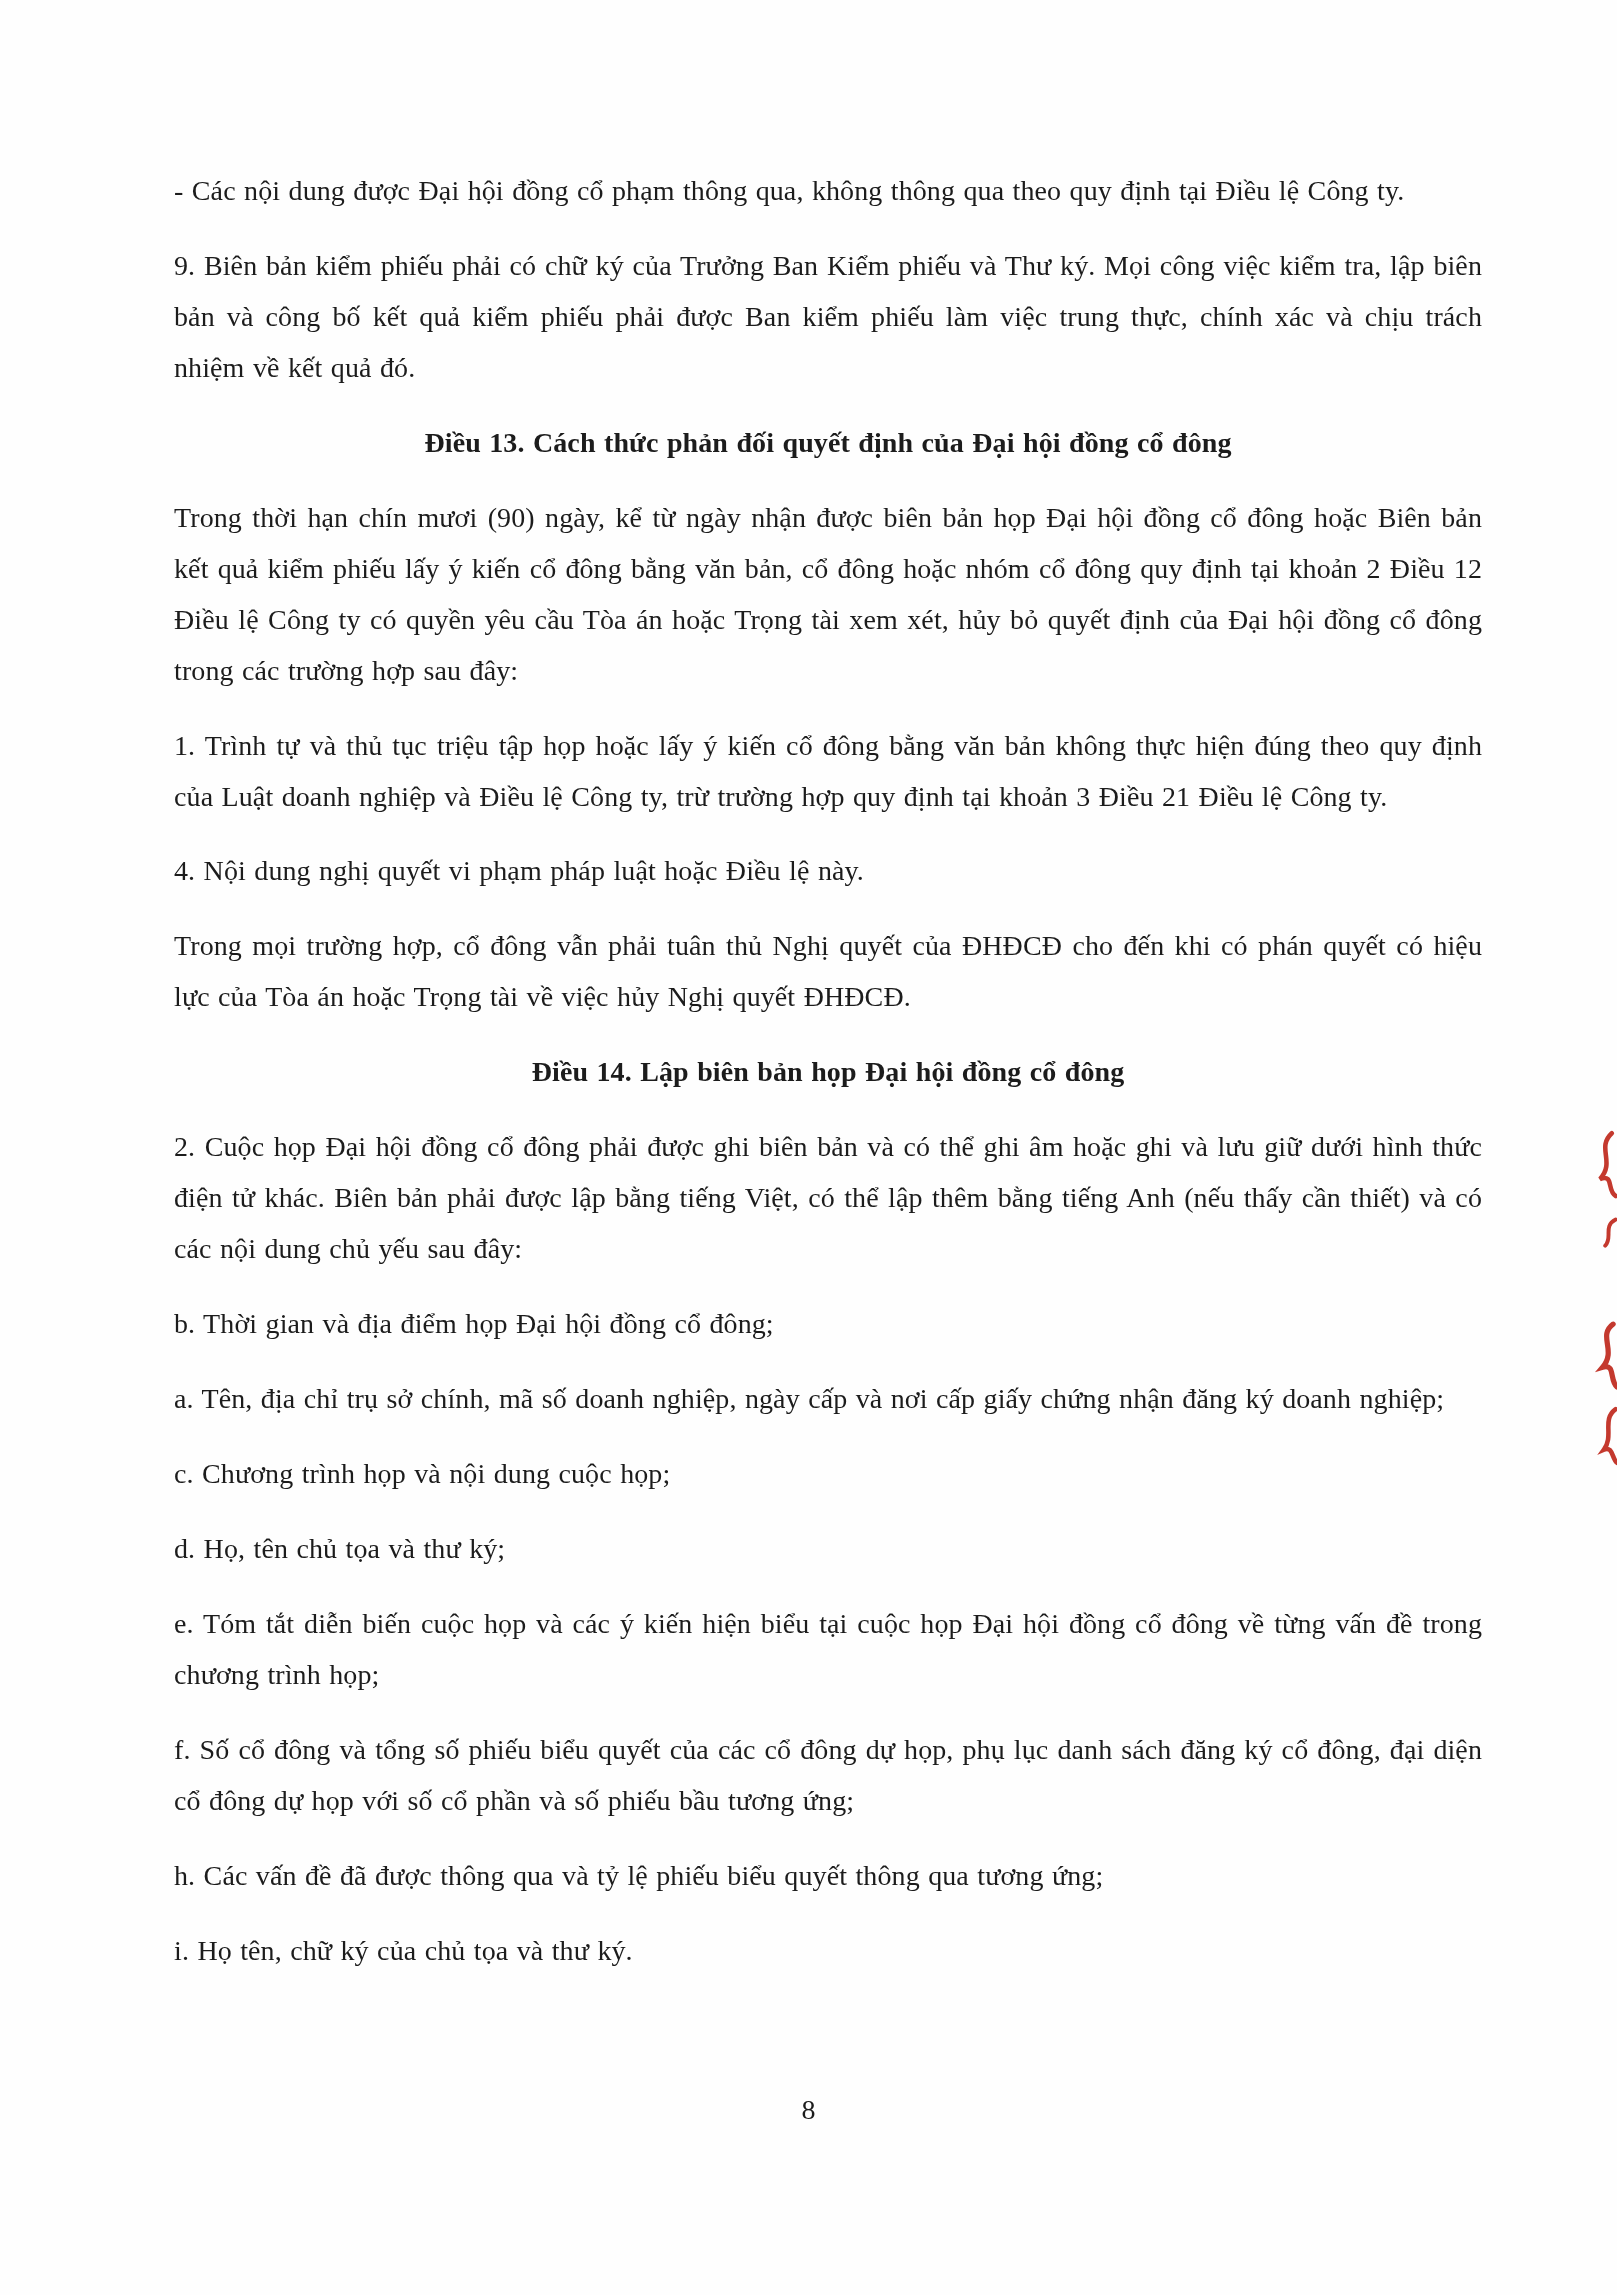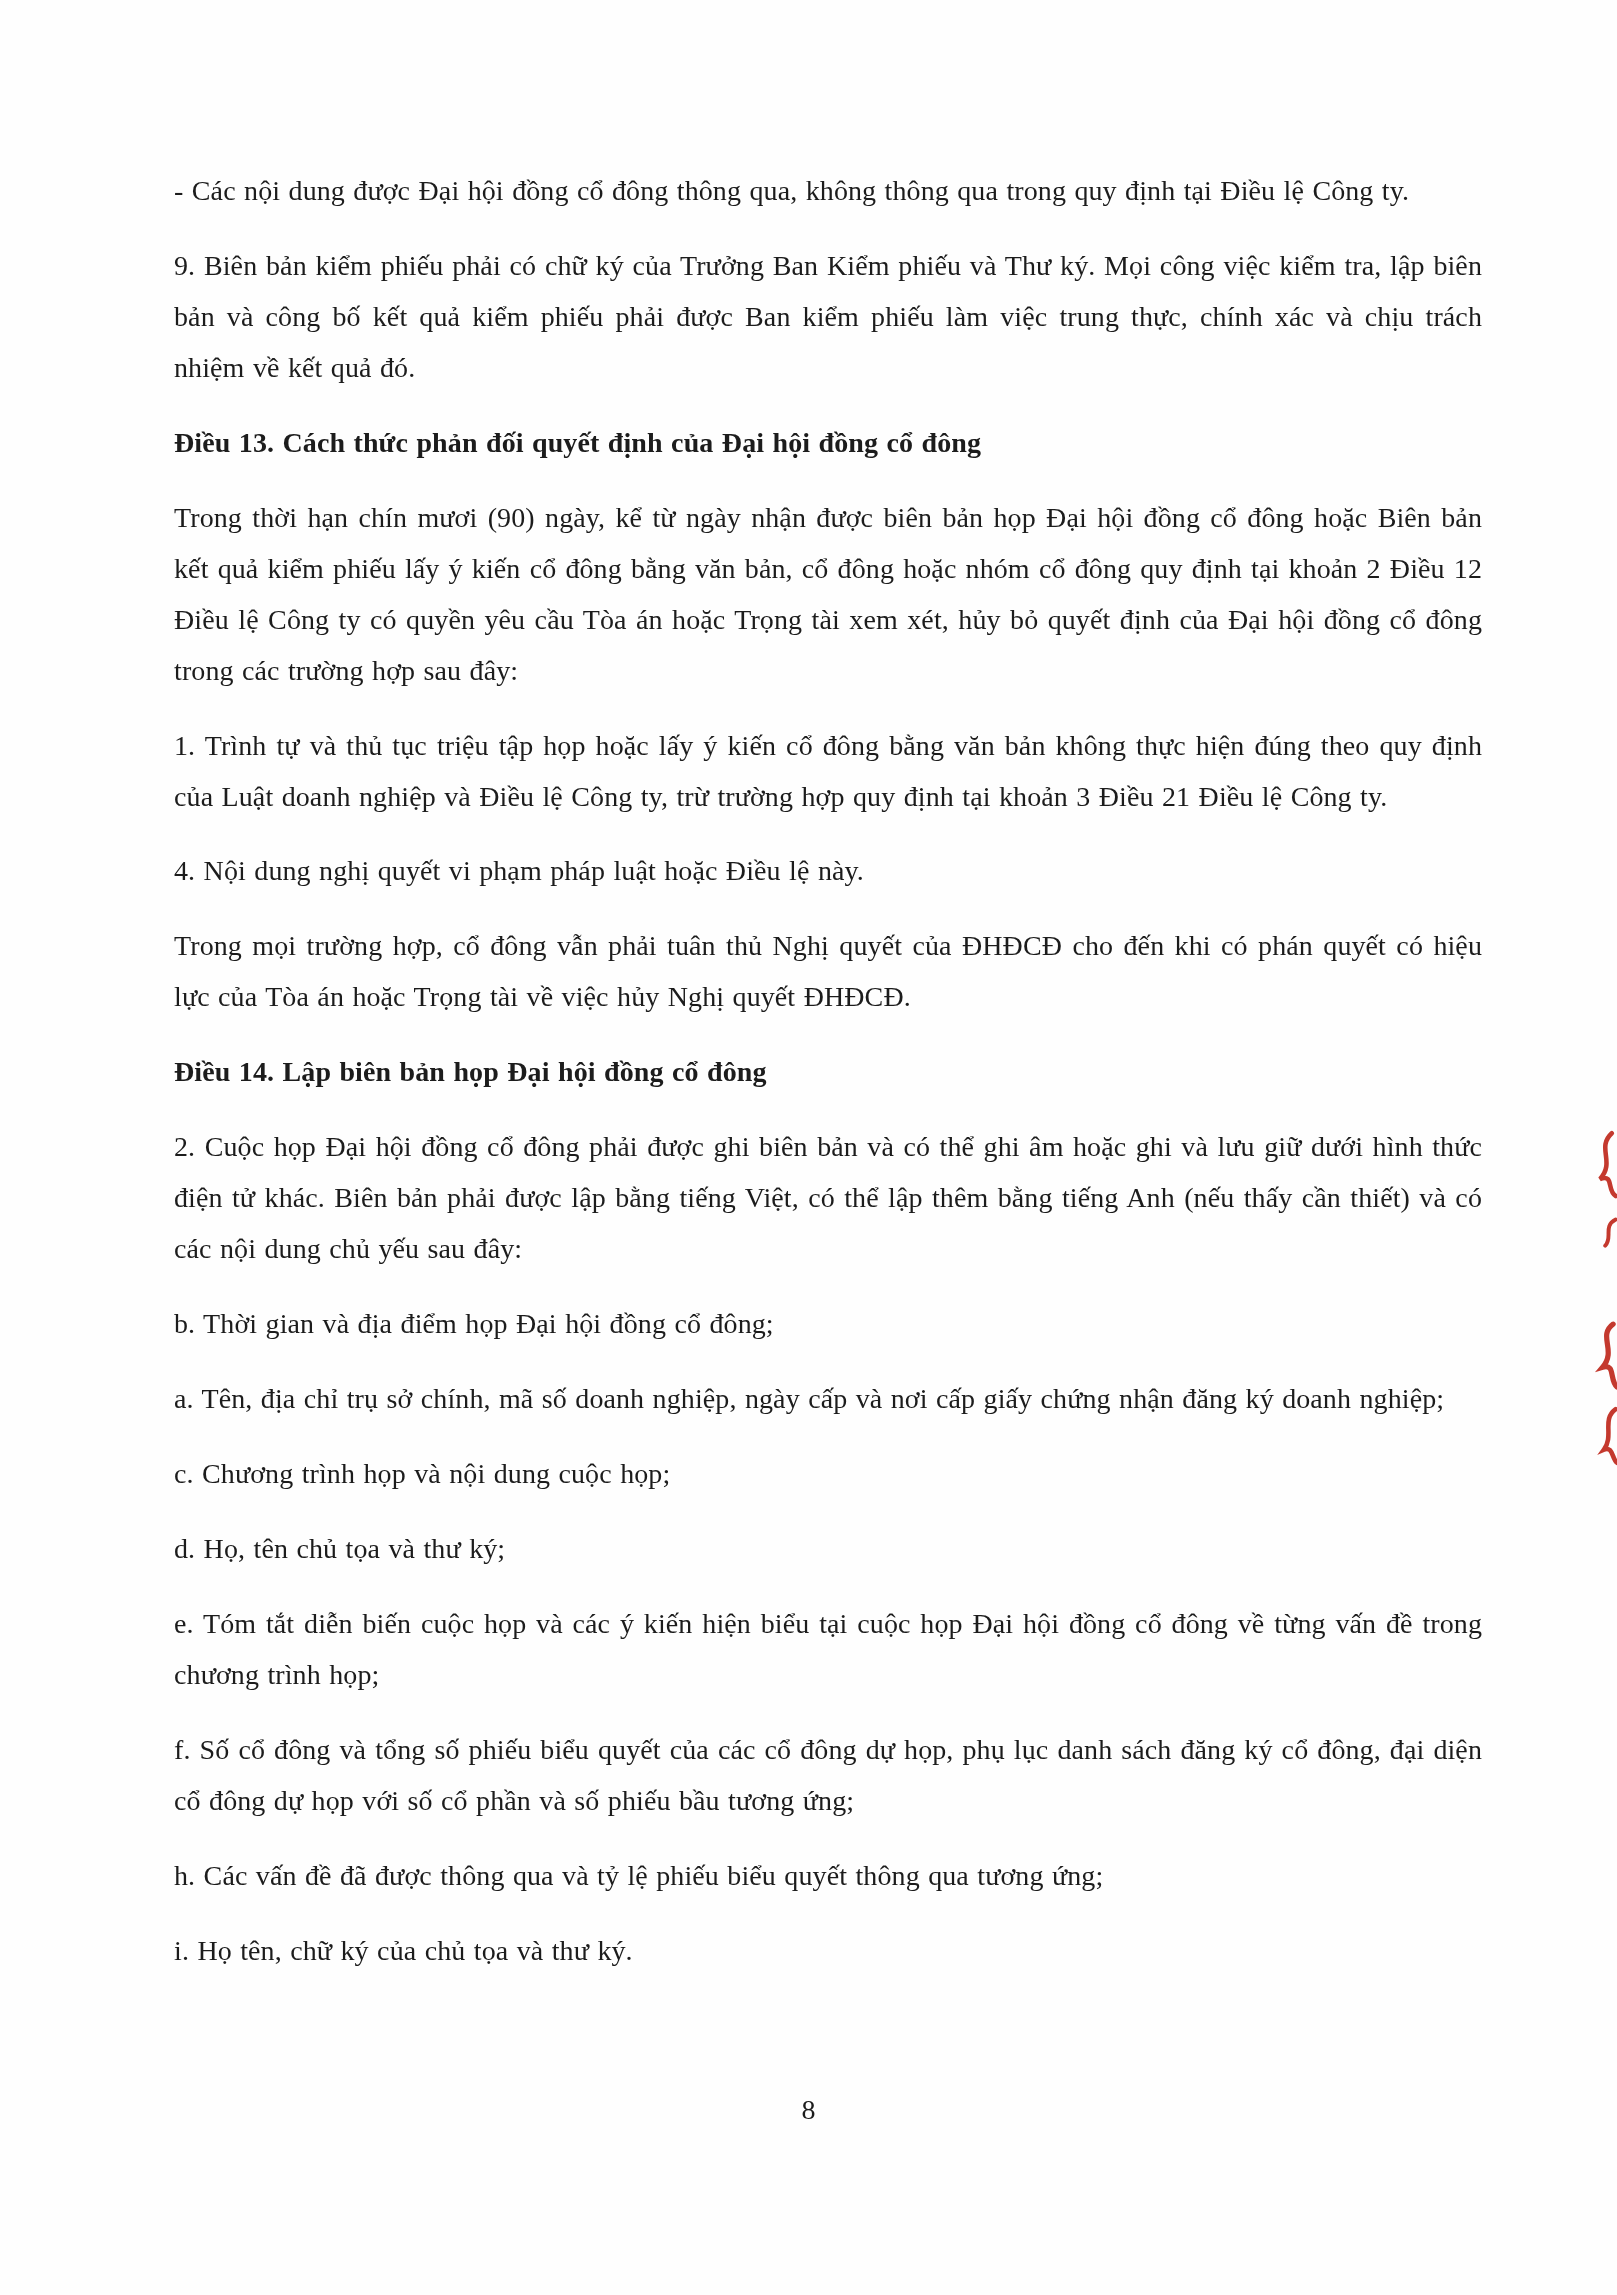--- a/index.html
+++ b/index.html
@@ -32,21 +32,21 @@
   .para {
     font-size: 28px;
     line-height: 1.82;
     text-align: justify;
     margin: 0 0 24px 0;
     letter-spacing: 0.1px;
     word-spacing: 1.3px;
   }
   .heading {
     font-weight: bold;
-    text-align: left;
+    text-align: center;
   }
   .page-number {
     position: absolute;
     left: 0;
     top: 2094px;
     width: 1617px;
     text-align: center;
     font-size: 28px;
     color: #1c1c1c;
   }
@@ -62,21 +62,21 @@
     height: 100%;
     display: block;
   }
 </style>
 </head>
 <body>
 
 <div class="page">
 
   <div class="page-content">
-    <p class="para">- Các nội dung được Đại hội đồng cổ đông thông qua, không thông qua trong quy định tại Điều lệ Công ty.</p>
+    <p class="para">- Các nội dung được Đại hội đồng cổ phạm thông qua, không thông qua theo quy định tại Điều lệ Công ty.</p>
     <p class="para">9. Biên bản kiểm phiếu phải có chữ ký của Trưởng Ban Kiểm phiếu và Thư ký. Mọi công việc kiểm tra, lập biên bản và công bố kết quả kiểm phiếu phải được Ban kiểm phiếu làm việc trung thực, chính xác và chịu trách nhiệm về kết quả đó.</p>
     <p class="para heading">Điều 13. Cách thức phản đối quyết định của Đại hội đồng cổ đông</p>
     <p class="para">Trong thời hạn chín mươi (90) ngày, kể từ ngày nhận được biên bản họp Đại hội đồng cổ đông hoặc Biên bản kết quả kiểm phiếu lấy ý kiến cổ đông bằng văn bản, cổ đông hoặc nhóm cổ đông quy định tại khoản 2 Điều 12 Điều lệ Công ty có quyền yêu cầu Tòa án hoặc Trọng tài xem xét, hủy bỏ quyết định của Đại hội đồng cổ đông trong các trường hợp sau đây:</p>
     <p class="para">1. Trình tự và thủ tục triệu tập họp hoặc lấy ý kiến cổ đông bằng văn bản không thực hiện đúng theo quy định của Luật doanh nghiệp và Điều lệ Công ty, trừ trường hợp quy định tại khoản 3 Điều 21 Điều lệ Công ty.</p>
     <p class="para">4. Nội dung nghị quyết vi phạm pháp luật hoặc Điều lệ này.</p>
     <p class="para">Trong mọi trường hợp, cổ đông vẫn phải tuân thủ Nghị quyết của ĐHĐCĐ cho đến khi có phán quyết có hiệu lực của Tòa án hoặc Trọng tài về việc hủy Nghị quyết ĐHĐCĐ.</p>
     <p class="para heading">Điều 14. Lập biên bản họp Đại hội đồng cổ đông</p>
     <p class="para">2. Cuộc họp Đại hội đồng cổ đông phải được ghi biên bản và có thể ghi âm hoặc ghi và lưu giữ dưới hình thức điện tử khác. Biên bản phải được lập bằng tiếng Việt, có thể lập thêm bằng tiếng Anh (nếu thấy cần thiết) và có các nội dung chủ yếu sau đây:</p>
     <p class="para">b. Thời gian và địa điểm họp Đại hội đồng cổ đông;</p>
     <p class="para">a. Tên, địa chỉ trụ sở chính, mã số doanh nghiệp, ngày cấp và nơi cấp giấy chứng nhận đăng ký doanh nghiệp;</p>

